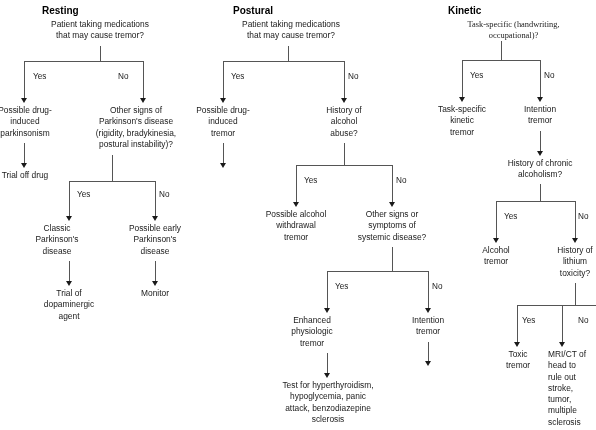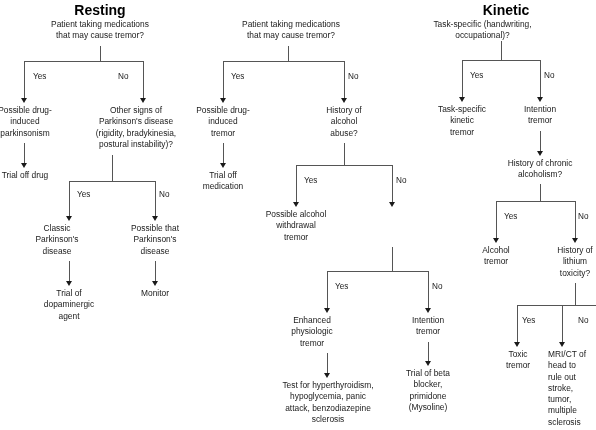--- a/index.html
+++ b/index.html
@@ -22,24 +22,24 @@
     line-height: 11.3px;
     text-align: center;
     color: #1a1a1a;
     white-space: pre-line;
   }
   .node.left-align {
     text-align: left;
   }
   .col-title {
     position: absolute;
-    font-size: 14px;
+    font-size: 10px;
     font-weight: bold;
     line-height: 11.3px;
-    text-align: center;
+    text-align: left;
     color: #000000;
   }
   .edge-label {
     position: absolute;
     font-size: 8.2px;
     line-height: 10px;
     color: #1a1a1a;
     white-space: nowrap;
   }
   .vline {
@@ -98,34 +98,35 @@
   <div class="vline" style="left:69px; top:181px; height:36px;"></div>
   <div class="vline" style="left:155px; top:181px; height:36px;"></div>
   <div class="arrow" style="left:66px; top:216px;"></div>
   <div class="arrow" style="left:152px; top:216px;"></div>
   <div class="edge-label" style="left:77px; top:190px;">Yes</div>
   <div class="edge-label" style="left:159px; top:190px;">No</div>
 
   <div class="node" style="left:26px; top:223px; width:62px;">Classic
 Parkinson's
 disease</div>
-  <div class="node" style="left:121px; top:223px; width:68px;">Possible that
+  <div class="node" style="left:121px; top:223px; width:68px;">Possible early
 Parkinson's
 disease</div>
 
   <div class="vline" style="left:69px; top:261px; height:21px;"></div>
   <div class="arrow" style="left:66px; top:281px;"></div>
   <div class="node" style="left:38px; top:288px; width:62px;">Trial of
 dopaminergic
 agent</div>
 
   <div class="vline" style="left:155px; top:261px; height:21px;"></div>
   <div class="arrow" style="left:152px; top:281px;"></div>
   <div class="node" style="left:121px; top:288px; width:68px;">Monitor</div>
 
+  <div class="col-title" style="left:233px; top:5px; width:116px;">Postural</div>
   <div class="node" style="left:211px; top:19px; width:160px;">Patient taking medications
 that may cause tremor?</div>
 
   <div class="vline" style="left:288px; top:46px; height:15px;"></div>
   <div class="hline" style="left:223px; top:61px; width:66px;"></div>
   <div class="hline" style="left:288px; top:61px; width:57px;"></div>
   <div class="vline" style="left:223px; top:61px; height:38px;"></div>
   <div class="vline" style="left:344px; top:61px; height:38px;"></div>
   <div class="arrow" style="left:220px; top:98px;"></div>
   <div class="arrow" style="left:341px; top:98px;"></div>
@@ -134,36 +135,37 @@
 
   <div class="node" style="left:189px; top:105px; width:68px;">Possible drug-
 induced
 tremor</div>
   <div class="node" style="left:311px; top:105px; width:66px;">History of
 alcohol
 abuse?</div>
 
   <div class="vline" style="left:223px; top:143px; height:21px;"></div>
   <div class="arrow" style="left:220px; top:163px;"></div>
-  <div class="node" style="left:189px; top:170px; width:68px;">Trial off
-medication</div>
 
   <div class="vline" style="left:344px; top:143px; height:22px;"></div>
   <div class="hline" style="left:296px; top:165px; width:49px;"></div>
   <div class="hline" style="left:344px; top:165px; width:49px;"></div>
   <div class="vline" style="left:296px; top:165px; height:38px;"></div>
   <div class="vline" style="left:392px; top:165px; height:38px;"></div>
   <div class="arrow" style="left:293px; top:202px;"></div>
   <div class="arrow" style="left:389px; top:202px;"></div>
   <div class="edge-label" style="left:304px; top:176px;">Yes</div>
   <div class="edge-label" style="left:396px; top:176px;">No</div>
 
   <div class="node" style="left:253px; top:209px; width:86px;">Possible alcohol
 withdrawal
 tremor</div>
+  <div class="node" style="left:345px; top:209px; width:94px;">Other signs or
+symptoms of
+systemic disease?</div>
 
   <div class="vline" style="left:392px; top:247px; height:24px;"></div>
   <div class="hline" style="left:327px; top:271px; width:66px;"></div>
   <div class="hline" style="left:392px; top:271px; width:37px;"></div>
   <div class="vline" style="left:327px; top:271px; height:38px;"></div>
   <div class="vline" style="left:428px; top:271px; height:38px;"></div>
   <div class="arrow" style="left:324px; top:308px;"></div>
   <div class="arrow" style="left:425px; top:308px;"></div>
   <div class="edge-label" style="left:335px; top:282px;">Yes</div>
   <div class="edge-label" style="left:432px; top:282px;">No</div>
@@ -176,27 +178,23 @@
 
   <div class="vline" style="left:327px; top:353px; height:21px;"></div>
   <div class="arrow" style="left:324px; top:373px;"></div>
   <div class="node" style="left:267px; top:380px; width:122px;">Test for hyperthyroidism,
 hypoglycemia, panic
 attack, benzodiazepine
 sclerosis</div>
 
   <div class="vline" style="left:428px; top:342px; height:20px;"></div>
   <div class="arrow" style="left:425px; top:361px;"></div>
-  <div class="node" style="left:396px; top:368px; width:64px;">Trial of beta
-blocker,
-primidone
-(Mysoline)</div>
 
   <div class="col-title" style="left:448px; top:5px; width:116px;">Kinetic</div>
-  <div class="node" style="left:410px; top:19px; width:145px;">Task-specific (handwriting,
+  <div class="node" style="left:441px; top:19px; width:145px;font-family:Liberation Serif, serif;">Task-specific (handwriting,
 occupational)?</div>
 
   <div class="vline" style="left:501px; top:41px; height:19px;"></div>
   <div class="hline" style="left:462px; top:60px; width:40px;"></div>
   <div class="hline" style="left:501px; top:60px; width:40px;"></div>
   <div class="vline" style="left:462px; top:60px; height:38px;"></div>
   <div class="vline" style="left:540px; top:60px; height:38px;"></div>
   <div class="arrow" style="left:459px; top:97px;"></div>
   <div class="arrow" style="left:537px; top:97px;"></div>
   <div class="edge-label" style="left:470px; top:71px;">Yes</div>

